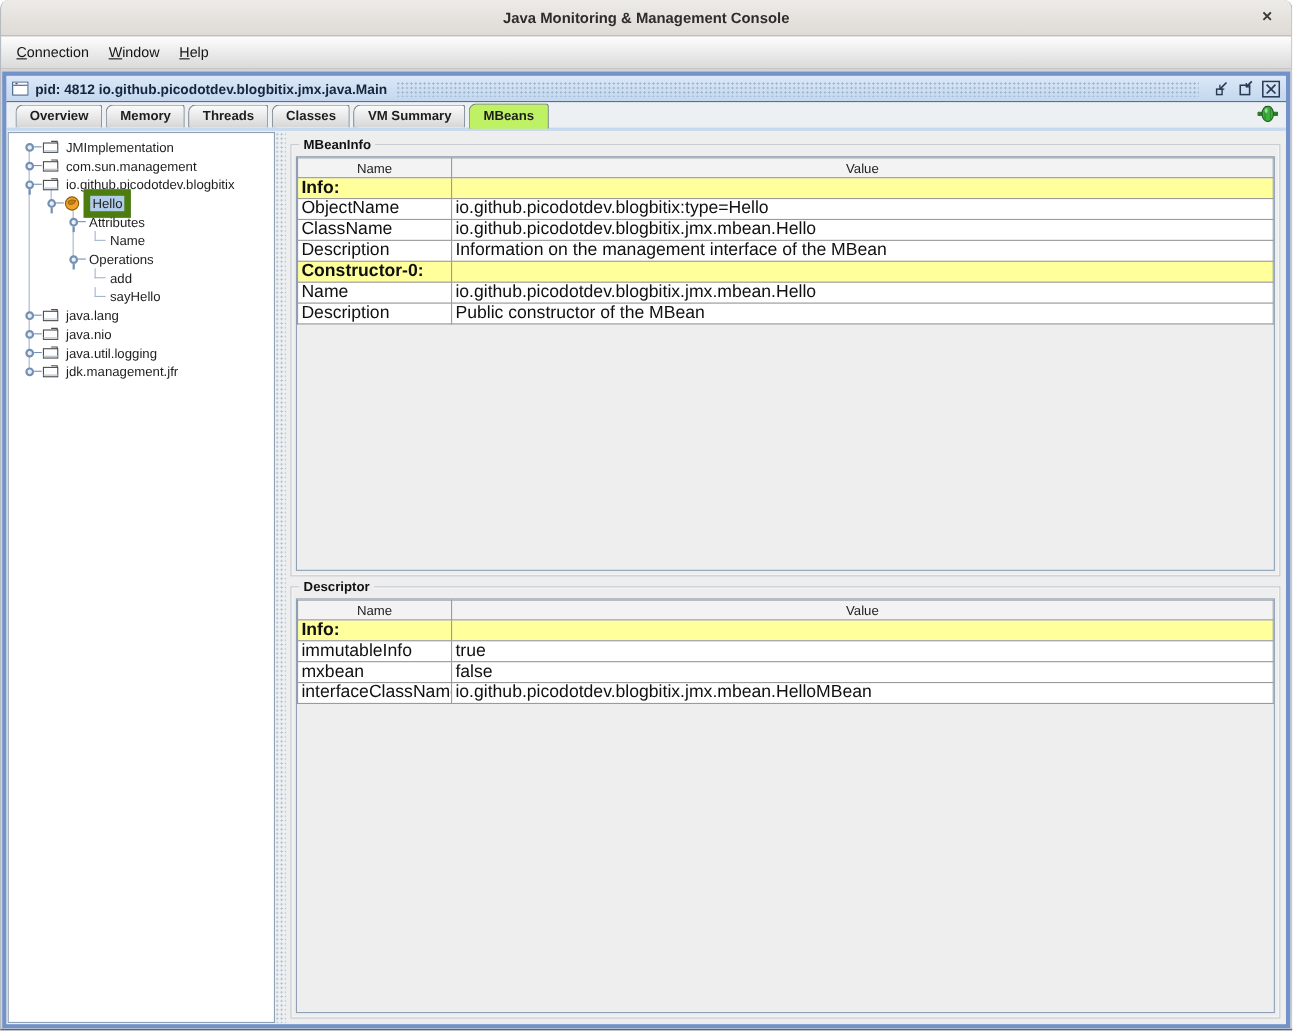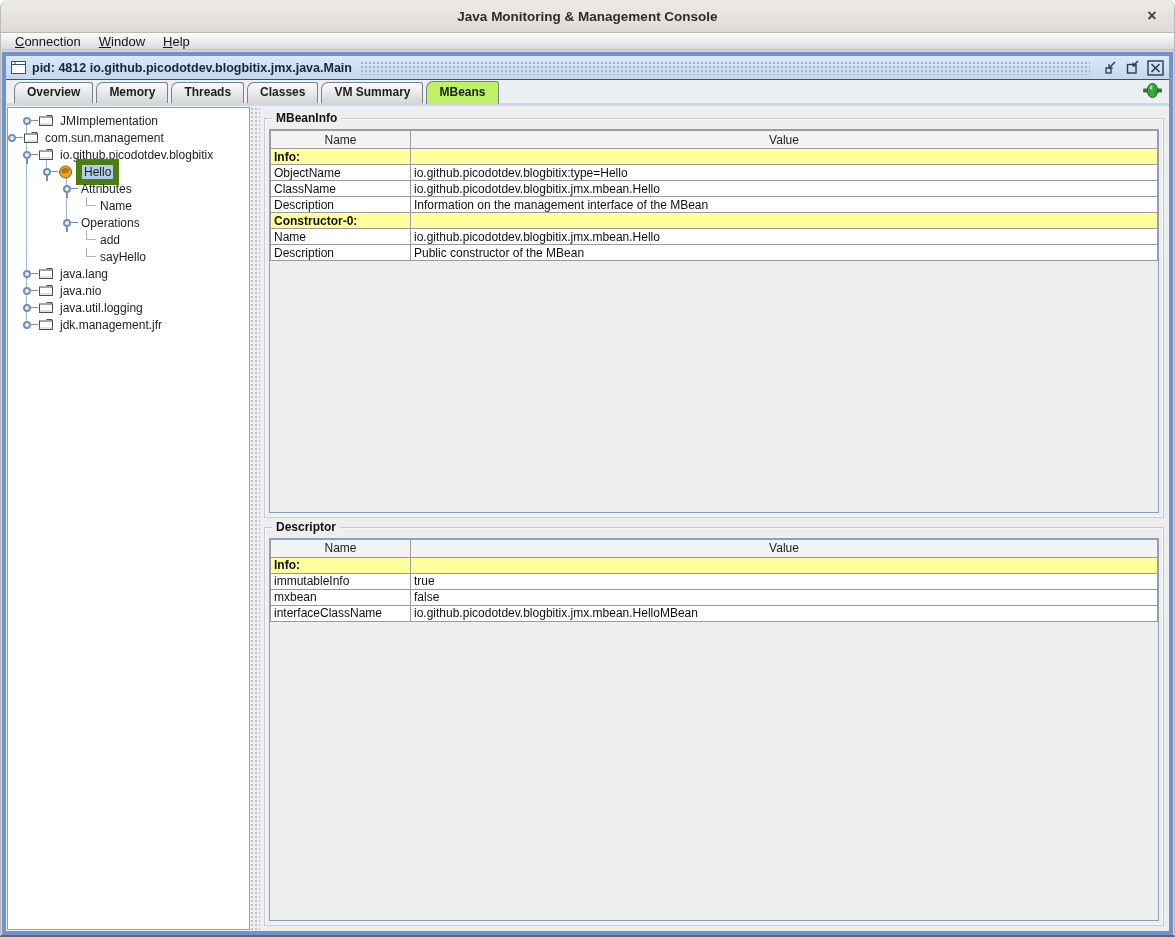--- a/index.html
+++ b/index.html
@@ -10,21 +10,21 @@
             display:flex; flex-direction:column; background:#d6d6d6; }
 
   
   .titlebar { height:33px; flex:none; background:linear-gradient(#edebe8,#dedbd6);
               border-bottom:1px solid #bcb8b2; display:flex; align-items:center; justify-content:center; position:relative; }
   .titlebar-title { font-weight:bold; font-size:13.5px; color:#2c2c2c; }
   .titlebar-close { position:absolute; right:13px; top:7px; width:18px; height:18px; text-align:center;
                     font-size:16px; line-height:18px; color:#3a3a3a; font-weight:bold; cursor:default; }
 
   
-  .menubar { height:17px; flex:none; background:linear-gradient(#fdfdfd,#dadada);
+  .menubar { height:30px; flex:none; background:linear-gradient(#fdfdfd,#dadada);
              border-bottom:1px solid #c2c2c2; display:flex; align-items:center; padding-left:5px; }
   .menu-item { padding:2px 9px; font-size:13px; color:#141414; }
 
   
   .desktop { flex:1; min-height:0; background:#d4d4d4; padding:2px 1px 0 1px; }
   .iframe { width:100%; height:100%; border:4px solid #7292c9; box-shadow: inset 0 0 0 1px #cdddf0;
             background:#eeeeee; display:flex; flex-direction:column; }
 
   .iframe-titlebar { height:24px; flex:none; background:linear-gradient(#dce8f7,#c3d7ee);
                      border-bottom:1px solid #33517e; display:flex; align-items:center; padding:0 5px; }
@@ -71,21 +71,21 @@
   .section { flex:1; min-height:0; position:relative; margin-top:9px; padding:10px 4px 4px 4px;
              border:1px solid #c6cbd1; box-shadow: inset 0 0 0 1px #f8f8f8; display:flex; flex-direction:column;align-items:flex-end; }
   .section + .section { }
   .section-title { position:absolute; top:-8px; left:7px; background:#eeeeee; padding:0 4px;
                    font-weight:bold; font-size:12px; color:#111; }
   .viewport { flex:1; min-height:0; border:1px solid #8da0b6; background:#eeeeee; overflow:hidden; }
 
   table.jtable { width:100%; border-collapse:collapse; table-layout:fixed; }
   table.jtable th { height:18px; background:#f3f3f3; border:1px solid #9b9b9b; font-weight:normal;
                     font-size:12px; color:#222; text-align:center; }
-  table.jtable td { height:16px; border:1px solid #9b9b9b; background:#ffffff; font-size:12px; color:#101010;
+  table.jtable td { height:16px; border:1px solid #9b9b9b; background:#ffffff; font-size:16px; color:#101010;
                     padding:0 3px; overflow:hidden; white-space:nowrap; }
   table.jtable tr.highlight td { background:#ffff9c; }
   table.jtable tr.highlight td.c-name { font-weight:bold; }
 </style>
 </head>
 <body>
 
 <div class="window">
 
   <div class="titlebar">
@@ -168,21 +168,21 @@
               </span>
               <span class="node-icon">
                 <svg width="16" height="13" viewBox="0 0 16 13">
                   <path d="M8.5 1.5 h5.5 v2.5" fill="#fdfdfd" stroke="#4c4c4c"></path>
                   <rect x="1.5" y="3" width="13" height="8.5" fill="#fdfdfd" stroke="#4c4c4c"></rect>
                   <line x1="1.5" y1="10" x2="14.5" y2="10" stroke="#b9c6d6"></line>
                 </svg>
               </span>
               <span class="tree-label">JMImplementation</span>
             </div>
-            <div class="tree-row" style="">
+            <div class="tree-row" style="padding-left: 15px;">
               <span class="handle collapsed">
                 <i class="ring"></i>
                 <i class="stem-h"></i>
               </span>
               <span class="node-icon">
                 <svg width="16" height="13" viewBox="0 0 16 13">
                   <path d="M8.5 1.5 h5.5 v2.5" fill="#fdfdfd" stroke="#4c4c4c"></path>
                   <rect x="1.5" y="3" width="13" height="8.5" fill="#fdfdfd" stroke="#4c4c4c"></rect>
                   <line x1="1.5" y1="10" x2="14.5" y2="10" stroke="#b9c6d6"></line>
                 </svg>

